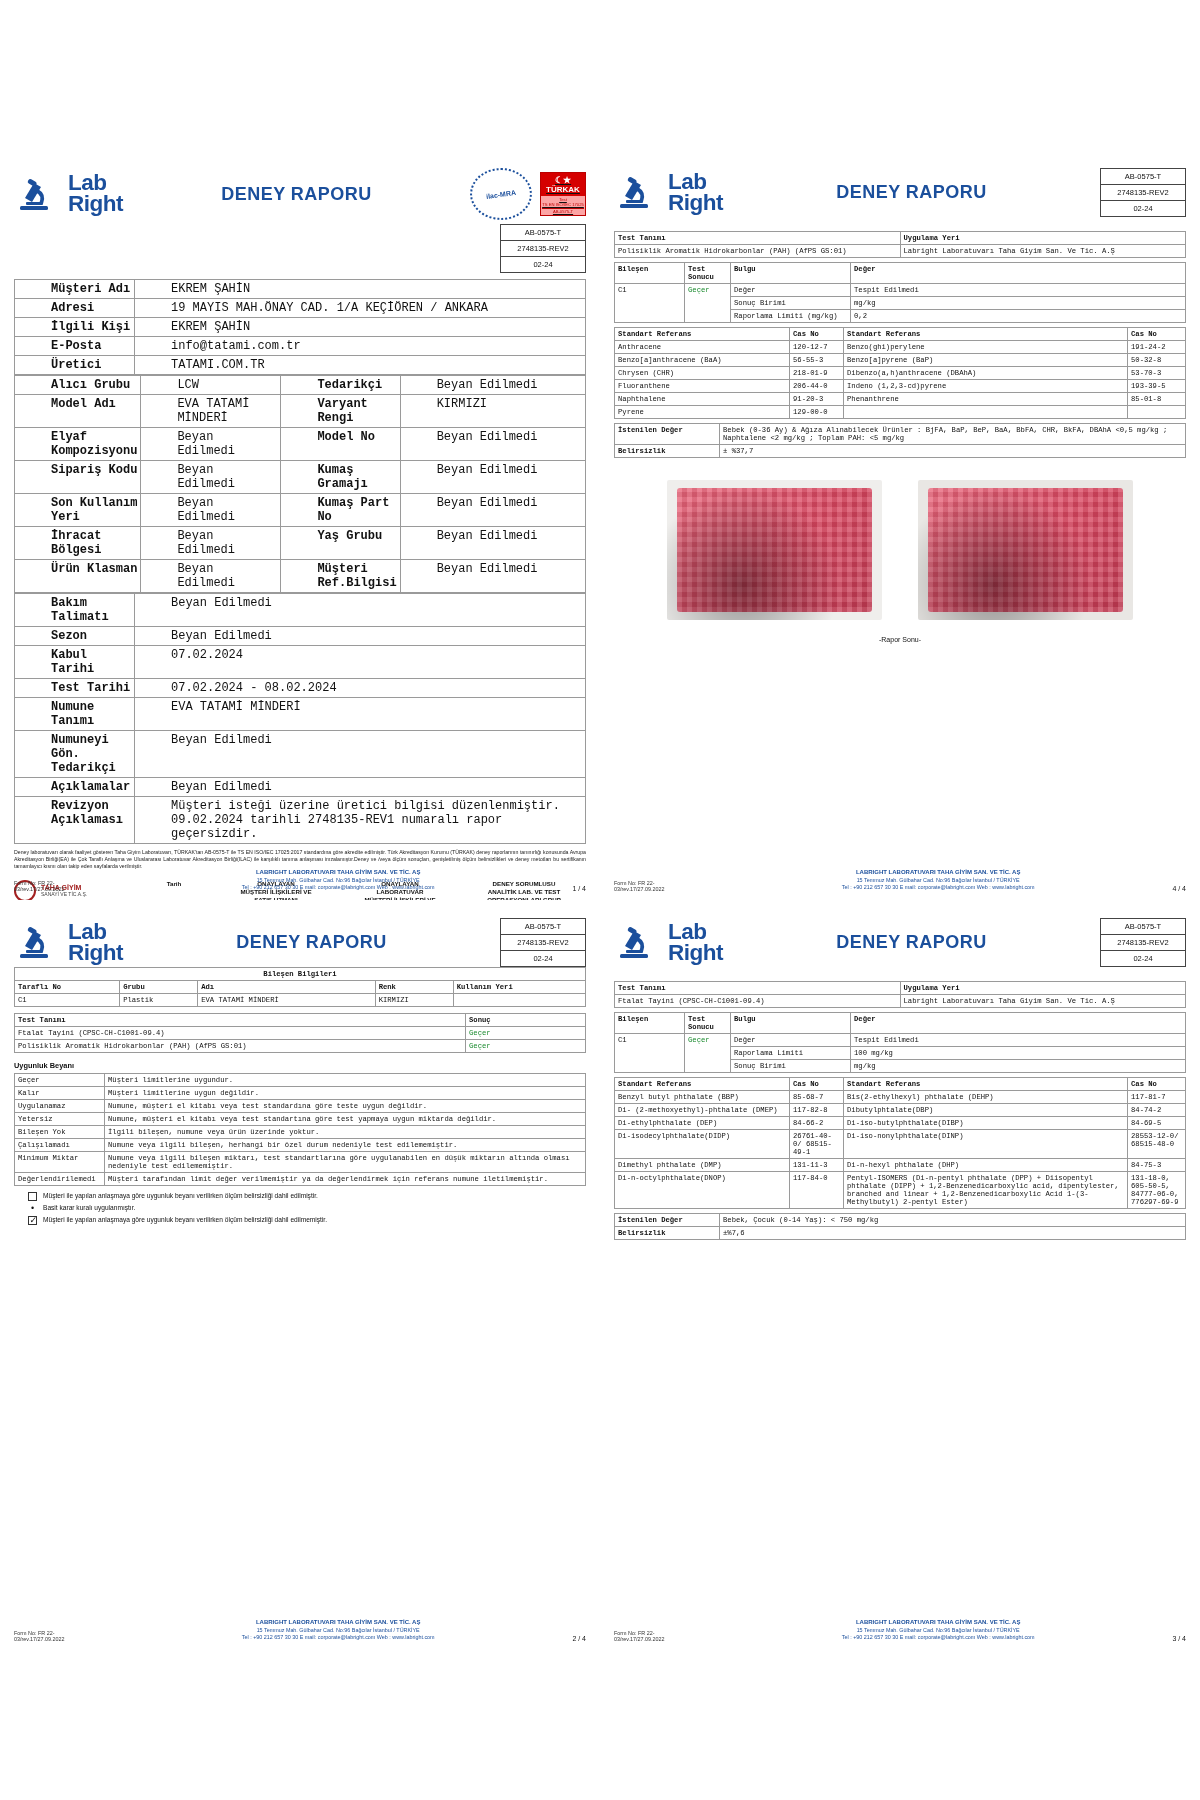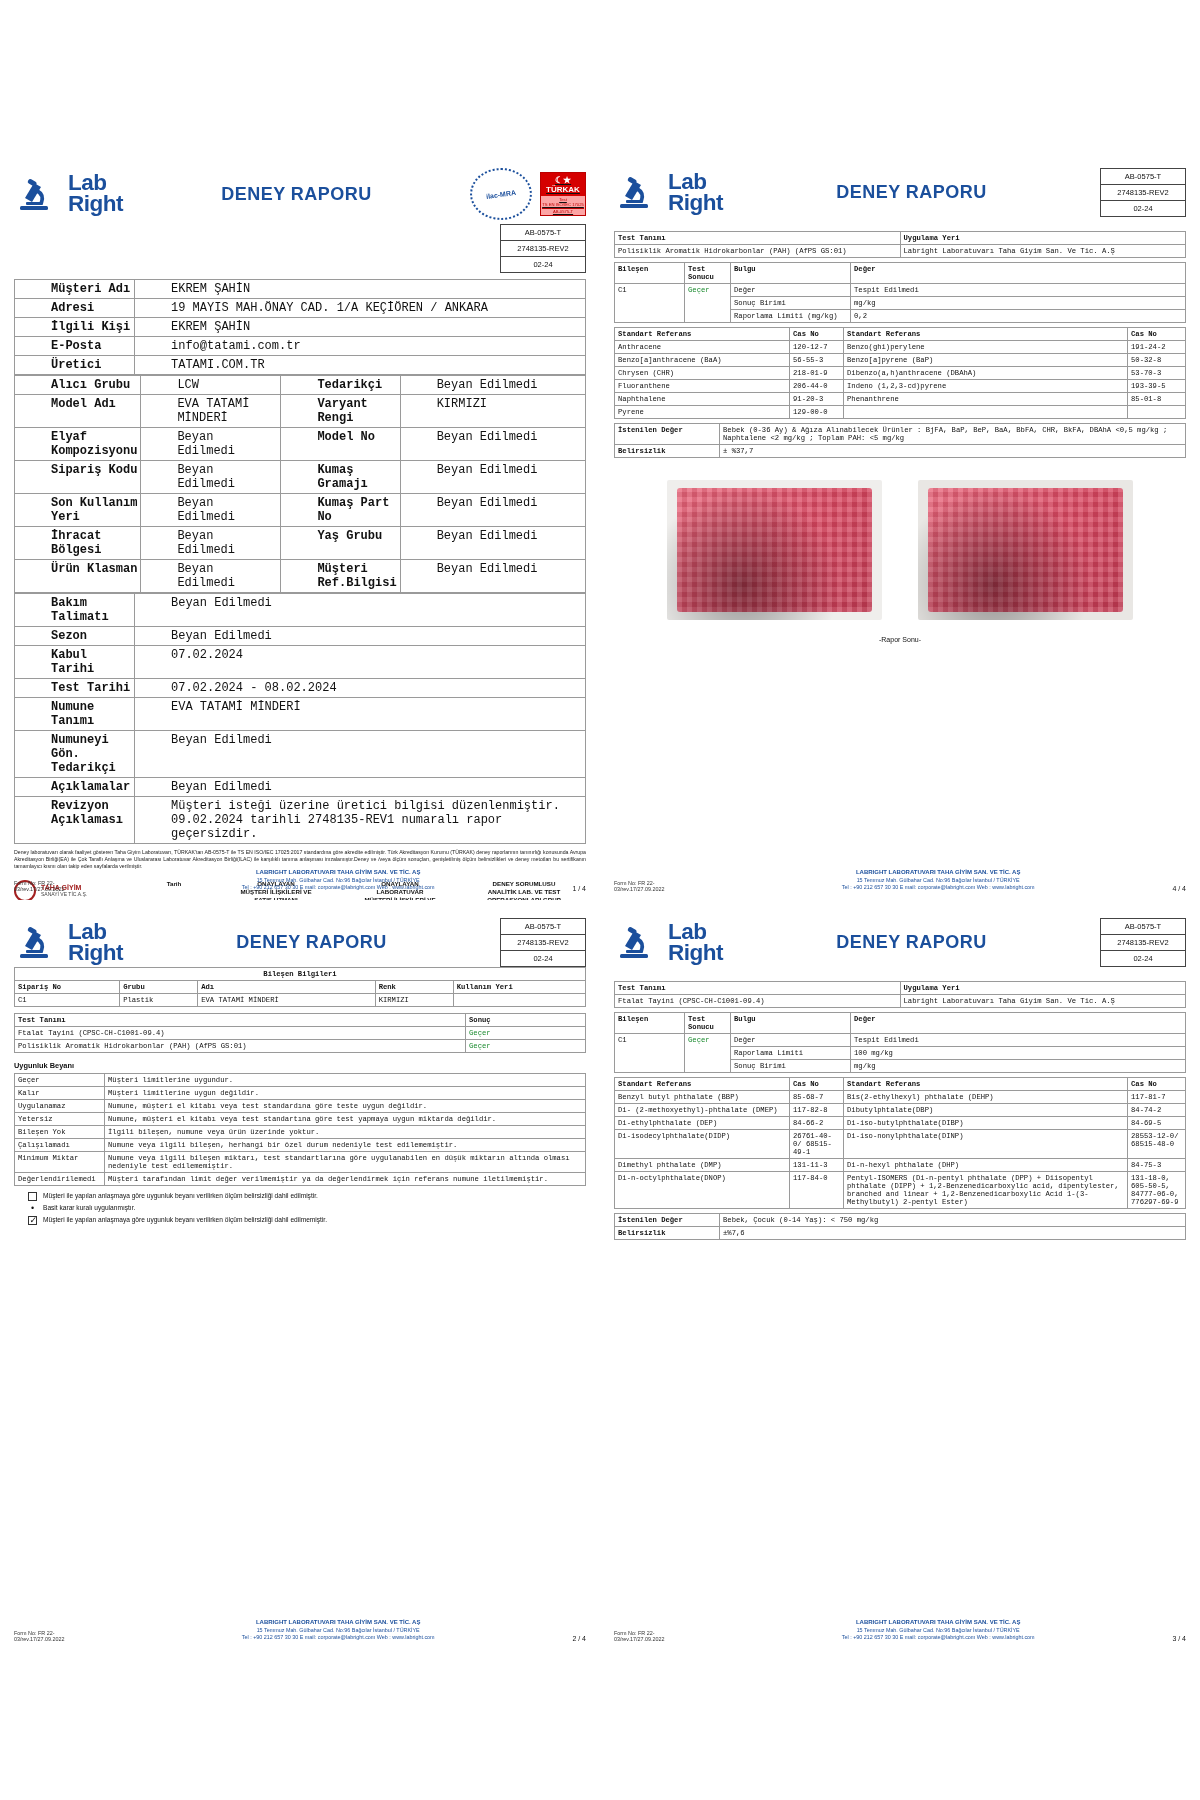--- a/index.html
+++ b/index.html
@@ -491,21 +491,21 @@
     </div>
 
     <table style="">
       <tbody>
           <tr>
             <td class="bold center" colspan="5">Bileşen Bilgileri</td>
           </tr>
       </tbody>
         <tbody id="p2-comp">
           <tr>
-            <td class="bold">Sipariş No</td>
+            <td class="bold">Taraflı No</td>
             <td class="bold">Grubu</td>
             <td class="bold">Adı</td>
             <td class="bold">Renk</td>
             <td class="bold">Kullanım Yeri</td>
           </tr>
           <tr>
             <td>C1</td>
             <td>Plastik</td>
             <td>EVA TATAMİ MİNDERİ</td>
             <td>KIRMIZI</td>

